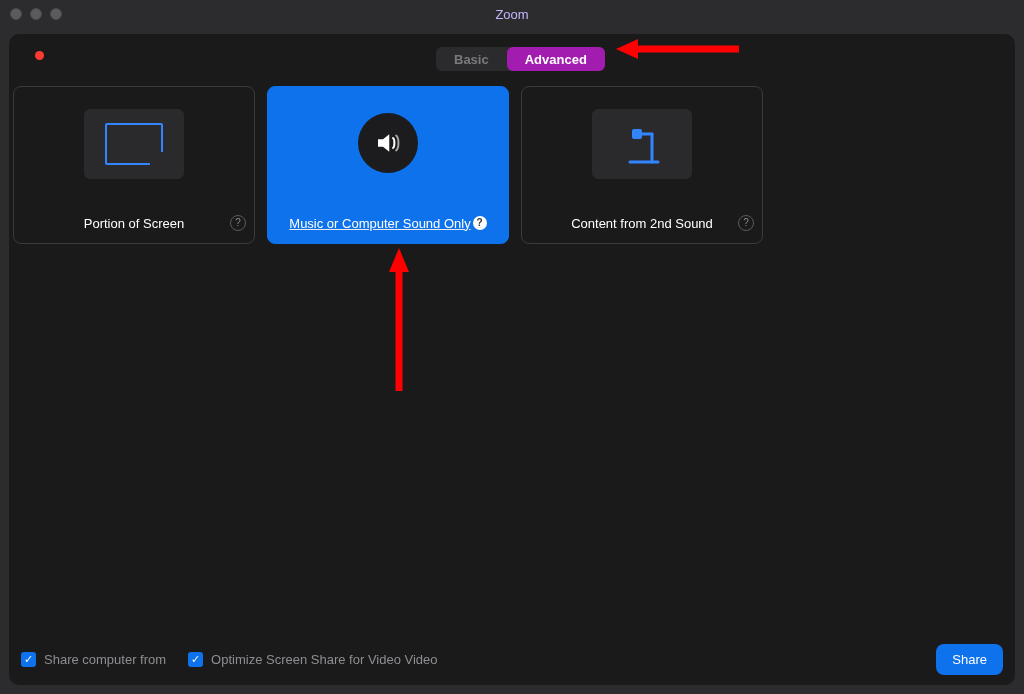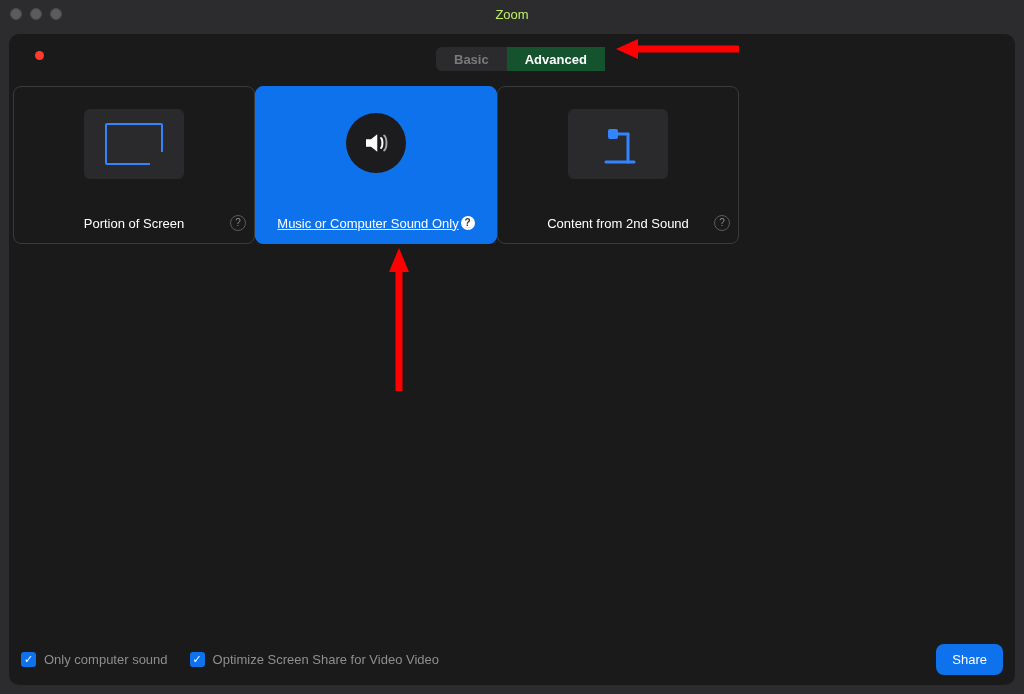--- a/index.html
+++ b/index.html
@@ -24,46 +24,46 @@
     width:1024px; height:694px; overflow:hidden;
   }
 
   
   .titlebar {
     height:28px; display:flex; align-items:center; position:relative;
     background: var(--bg-titlebar);
   }
   .traffic { position:absolute; left:10px; top:8px; display:flex; gap:8px; }
   .traffic .dot { width:12px; height:12px; border-radius:50%; background:#5b5b5e; border:1px solid #4a4a4d; box-sizing:border-box; }
-  .title-text { margin:16px auto; font-size:13px; color:#bef264; }
+  .title-text { margin:16px auto; font-size:13px; color:#c4b5fd; }
 
   
   .panel {
     position:absolute; left:9px; top:34px; right:9px; bottom:9px;
     background: var(--bg-panel);
     border-radius:10px;
   }
   .rec-dot { position:absolute; left:26px; top:17px; width:9px; height:9px; border-radius:50%; background:var(--red); }
 
   
   .seg {
     position:absolute; top:13px; left:50%; transform:translateX(-76px);
     display:flex; background:#2b2b2e; border-radius:6px; height:24px;
     font-size:13px;
   }
   .seg-item {
     padding:0 18px; display:flex; align-items:center; justify-content:center;
-    border-radius:0; color:var(--seg-inactive); font-weight:600;
-  }
-  .seg-item.active { background:#14532d; color:#fff; }
+    border-radius:6px; color:var(--seg-inactive); font-weight:600;
+  }
+  .seg-item.active { background:#a21caf; color:#fff; }
 
   
   .cards {
     position:absolute; top:52px; left:4px; right:4px;
-    display:flex; gap:0; padding:0;
+    display:flex; gap:12px; padding:0;
   }
   .card {
     flex:0 0 240px; height:156px; border:1px solid var(--card-border);
     border-radius:8px; position:relative;
     display:flex; flex-direction:column; align-items:center; justify-content:flex-end;
     background: transparent;
   }
   .card.selected { background: var(--accent); border-color: var(--accent); text-decoration: underline; }
   .card .icon-box {
     width:100px; height:70px; background: var(--icon-bg); border-radius:6px;
@@ -174,21 +174,21 @@
         <span>Content from 2nd Sound</span>
         <span class="help corner">?</span>
       </div>
     </div>
 
   </div>
 
   <div class="footer">
     <label class="chk">
       <span class="box">✓</span>
-      <span>Only computer sound</span>
+      <span>Share computer from</span>
     </label>
     <label class="chk">
       <span class="box">✓</span>
       <span>Optimize Screen Share for Video Video</span>
     </label>
     <div class="share-btn">Share</div>
   </div>
 
 </div>
 

